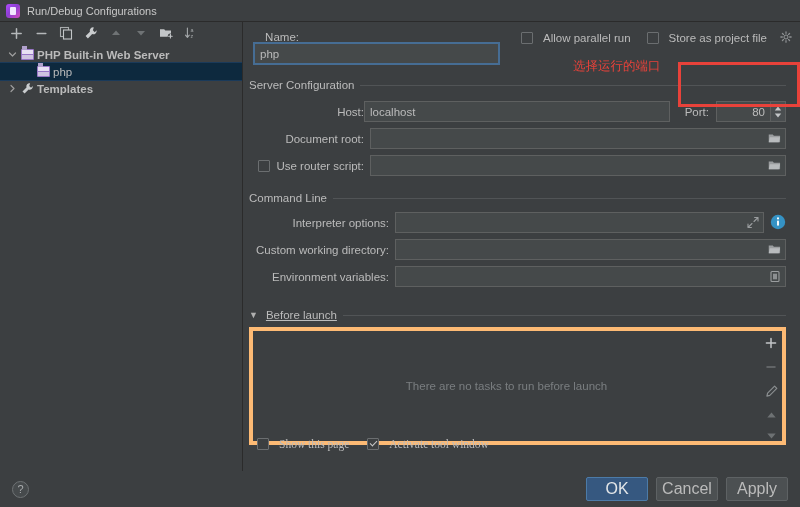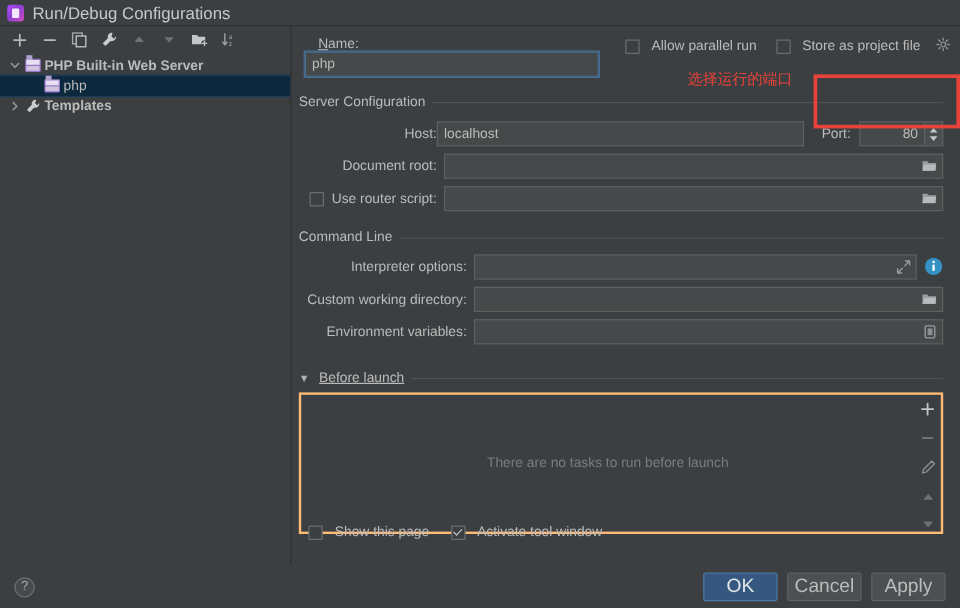--- a/index.html
+++ b/index.html
@@ -34,21 +34,21 @@
     flex: none;
   }
   .app-icon::after {
     content: "";
     position: absolute; left: 4px; top: 3px;
     width: 6px; height: 8px;
     background: #f2e7ff;
     border-radius: 1px;
   }
   #titlebar .title-text {
-    color: #c8c8c8; font-size: 14px;
+    color: #c8c8c8; font-size: 11px;
   }
 
   
   #body-area {
     position: absolute;
     top: 22px; left: 0; right: 0; bottom: 0;
     display: flex;
   }
   #left-panel {
     width: 243px;
@@ -209,21 +209,21 @@
     padding-right: 5px; color: #bbbbbb;
   }
   .spinner .arrows {
     width: 15px; border-left: 1px solid #5e6060;
     display: flex; flex-direction: column; align-items: center; justify-content: center;
     gap: 2px; background: #4a4e50;
   }
 
   
   #bl-box {
-    border: 2px solid #fdba74;
+    border: 4px solid #fdba74;
     background: #3c3f41;
     height: 118px;
     display: flex;
     position: relative;
   }
   #bl-empty {
     flex: 1;
     display: flex; align-items: center; justify-content: center;
     color: #7a7e80;
   }
@@ -552,21 +552,21 @@
           </span>
           <span class="bl-btn">
             <svg width="11" height="8" viewBox="0 0 11 8">
                 <path d="M5.5 6.6L1.3 1.6h8.4z" fill="#6d7173"></path>
               </svg>
           </span>
         </div>
       </div>
     </div>
 
-    <div style="position:absolute; left:14px; top:416px; display:flex; align-items:center; gap:18px;">
+    <div style="position:absolute; left:14px; top:416px; display:flex; align-items:center; gap:18px;font-family:Liberation Serif, serif;">
       <label class="cb-wrap">
         <span class="cb"></span>
         <span>Show this page</span>
       </label>
       <label class="cb-wrap">
         <span class="cb checked"></span>
         <span>Activate tool window</span>
       </label>
     </div>
 

